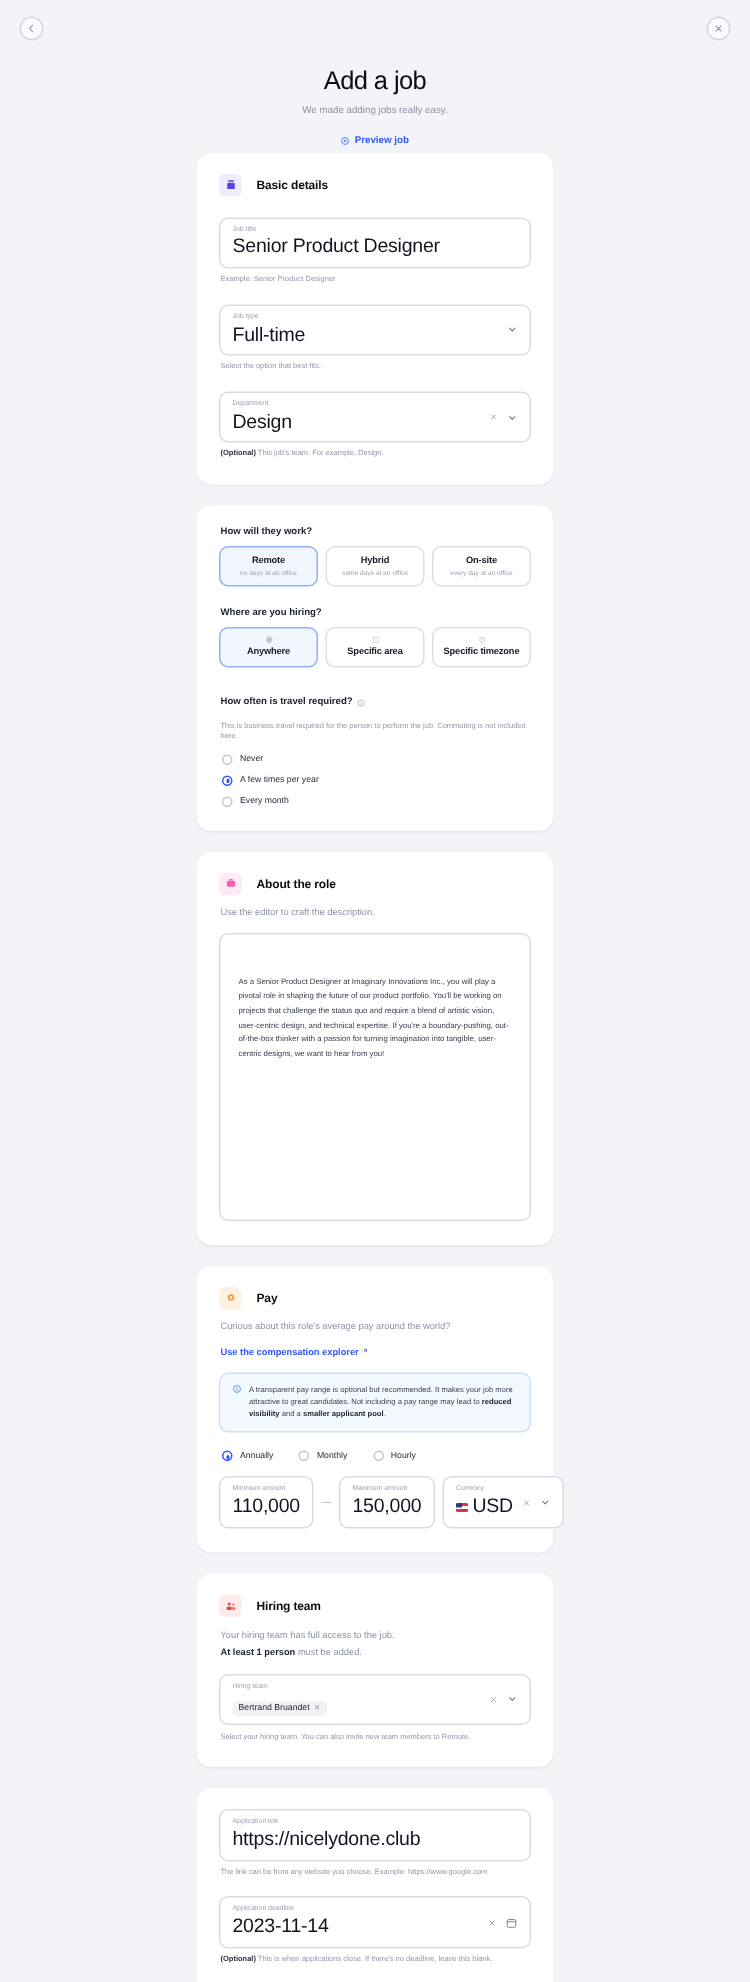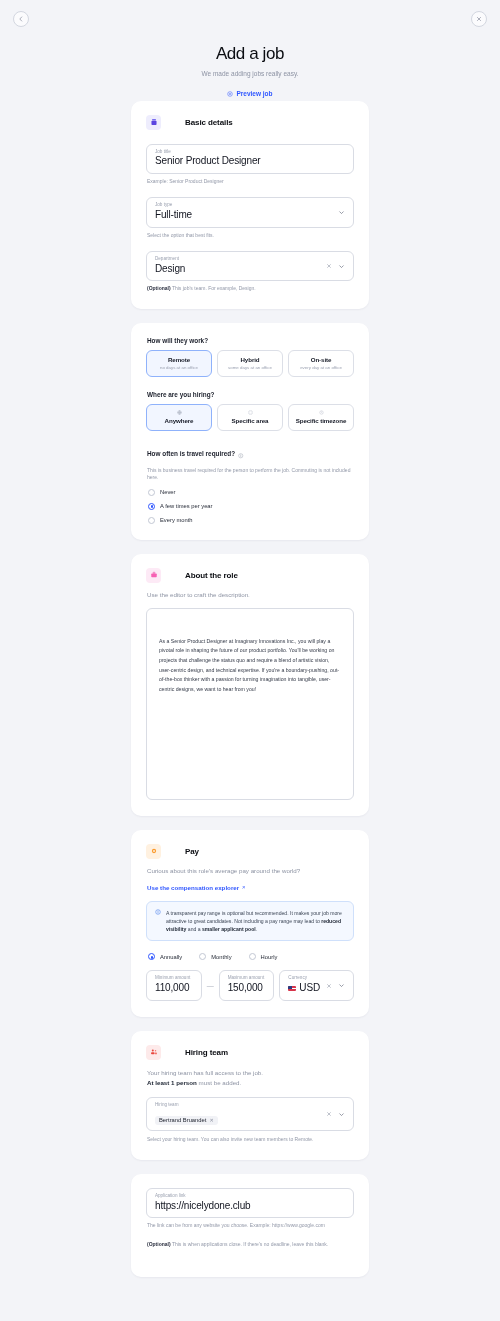--- a/index.html
+++ b/index.html
@@ -63,21 +63,21 @@
     background: #fff;
     border-radius: 10px;
     padding: 14px 15px 16px;
     box-shadow: 0 1px 2px rgba(20,25,50,.05);
   }
   .card:first-of-type { margin-top: 24px; }
 
   .card-head {
     display: flex;
     align-items: center;
-    gap: 24px;
+    gap: 10px;
     margin-bottom: 14px;
   }
   .sec-icon {
     width: 15px; height: 15px;
     border-radius: 4px;
     display: flex; align-items: center; justify-content: center;
     flex: 0 0 auto;
   }
   .sec-icon svg { display: block; }
   .ic-basic  { background: #eeedfd; }
@@ -103,21 +103,21 @@
     display: flex;
     align-items: center;
   }
   .field-body { flex: 1 1 auto; min-width: 0; }
   .field-label {
     font-size: 4.6px;
     color: #9ba1b0;
     line-height: 1.3;
   }
   .field-value {
-    font-size: 10px;
+    font-size: 13px;
     color: #121520;
     line-height: 1.45;
     letter-spacing: -0.15px;
   }
   .field-actions {
     display: flex;
     align-items: center;
     gap: 6px;
     margin-left: 6px;
     color: #9aa0ae;
@@ -619,17 +619,36 @@
 <div class="card">
 
   <div class="field">
     <div class="field-body">
       <div class="field-label">Application link</div>
       <div class="field-value">https://nicelydone.club</div>
     </div>
   </div>
   <div class="hint">The link can be from any website you choose. Example: https://www.google.com</div>
 
+  <div class="field">
+    <div class="field-body">
+      <div class="field-label">Application deadline</div>
+      <div class="field-value">2023-11-14</div>
+    </div>
+    <div class="field-actions">
+      <span>
+        <svg width="6" height="6" viewBox="0 0 12 12" fill="none" stroke="#9aa0ae" stroke-width="1.3" stroke-linecap="round">
+            <path d="M3.2 3.2 8.8 8.8M8.8 3.2 3.2 8.8"></path>
+          </svg>
+      </span>
+      <span>
+        <svg width="8" height="8" viewBox="0 0 14 14" fill="none" stroke="#6b7183" stroke-width="1" stroke-linejoin="round">
+            <rect x="2" y="3" width="10" height="9" rx="1.6"></rect>
+            <path d="M2 5.5h10"></path>
+          </svg>
+      </span>
+    </div>
+  </div>
   <div class="hint">
     <b>(Optional)</b><span> This is when applications close. If there's no deadline, leave this blank.</span>
   </div>
 
 </div>
 
 </body></html>

